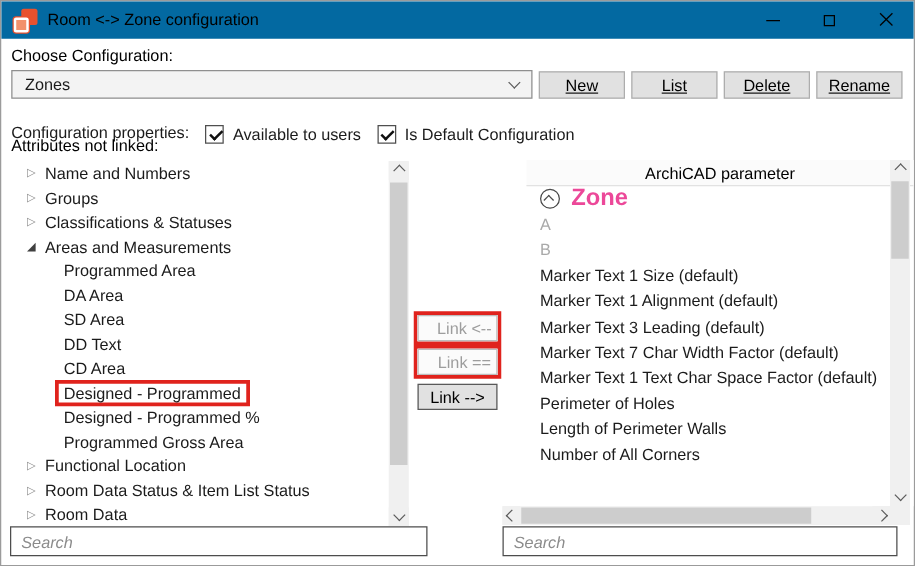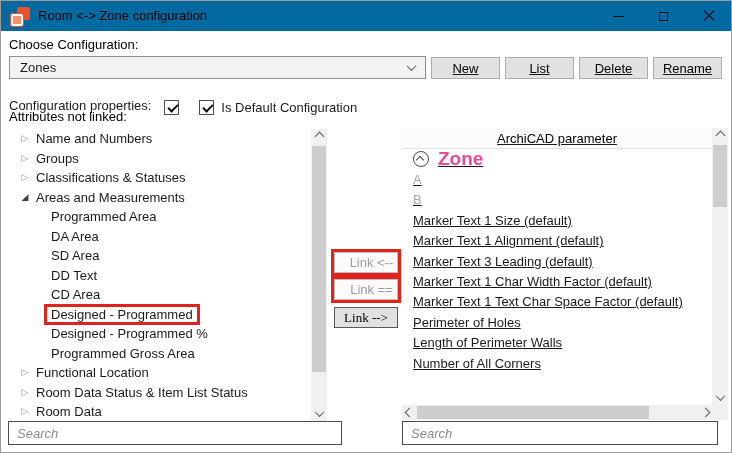--- a/index.html
+++ b/index.html
@@ -66,24 +66,24 @@
   .search-box::placeholder{ font-style:italic; color:#8b8b8b; opacity:1; }
   #search-left{ left:7px; top:420px; width:334px; }
   #search-right{ left:401px; top:420px; width:316px; }
 
   
   #link-col{ position:absolute; left:328px; top:248px; width:74px; display:flex; flex-direction:column; align-items:center; }
   .red-wrap{ border:3px solid var(--red); line-height:0; }
   .link-btn{ width:64px; height:21px; background:#e1e1e1; border:1px solid #595959; font-family:inherit; font-size:13px; color:#000; }
   .link-btn:disabled{ background:#fbfbfb; border-color:#bdbdbd; color:#9d9d9d;padding-left:11px; }
   #link-col .red-wrap + .red-wrap{ margin-top:0px; }
-  #link-col > .link-btn{ margin-top:4px;font-family:Liberation Serif, serif; }
-
-  
-  .param-panel{ position:absolute; left:401px; top:127px; width:310px; height:277px; background:#fff; overflow:hidden;text-decoration:underline; }
+  #link-col > .link-btn{ margin-top:4px; }
+
+  
+  .param-panel{ position:absolute; left:420px; top:127px; width:310px; height:277px; background:#fff; overflow:hidden; }
   .param-header{ height:21px; background:#fbfbfb; border-bottom:1px solid #e2e2e2; text-align:center; line-height:21px; color:#000; }
   .param-row{ height:20.4px; display:flex; align-items:center; padding-left:11px; white-space:nowrap; }
   .param-row .t-group{ font-weight:bold; font-size:19px; color:#ec4899; }
   .param-row .t-disabled{ color:#a9a9a9; }
   .circle-icon{ position:relative; width:16px; height:16px; border:1.5px solid #4a4a4a; border-radius:50%; margin-right:9px; flex:none; }
   .circle-icon .chev{ position:absolute; left:3px; top:5px; width:6px; height:6px; border-color:#4a4a4a; }
 </style>
 </head>
 <body>
 
@@ -118,20 +118,21 @@
       <button class="win-push">New</button>
       <button class="win-push">List</button>
       <button class="win-push">Delete</button>
       <button class="win-push">Rename</button>
     </div>
 
   <div id="props-row">
     <span>Configuration properties:</span>
   <span class="cb-group">
         <span class="checkbox checked"></span>
+        <span>Available to users</span>
       </span>
       <span class="cb-group">
         <span class="checkbox checked"></span>
         <span>Is Default Configuration</span>
       </span>
     </div>
 
   <div class="lbl" id="attrs-label">Attributes not linked:</div>
   <div class="tree-panel" id="tree-rows">
       <div class="tree-row" style="padding-left: 10px;">
@@ -222,21 +223,21 @@
         <div class="param-row">
           <span>Marker Text 1 Size (default)</span>
         </div>
         <div class="param-row">
           <span>Marker Text 1 Alignment (default)</span>
         </div>
         <div class="param-row">
           <span>Marker Text 3 Leading (default)</span>
         </div>
         <div class="param-row">
-          <span>Marker Text 1 Char Width Factor (default)</span>
+          <span>Marker Text 7 Char Width Factor (default)</span>
         </div>
         <div class="param-row">
           <span>Marker Text 1 Text Char Space Factor (default)</span>
         </div>
         <div class="param-row">
           <span>Perimeter of Holes</span>
         </div>
         <div class="param-row">
           <span>Length of Perimeter Walls</span>
         </div>

